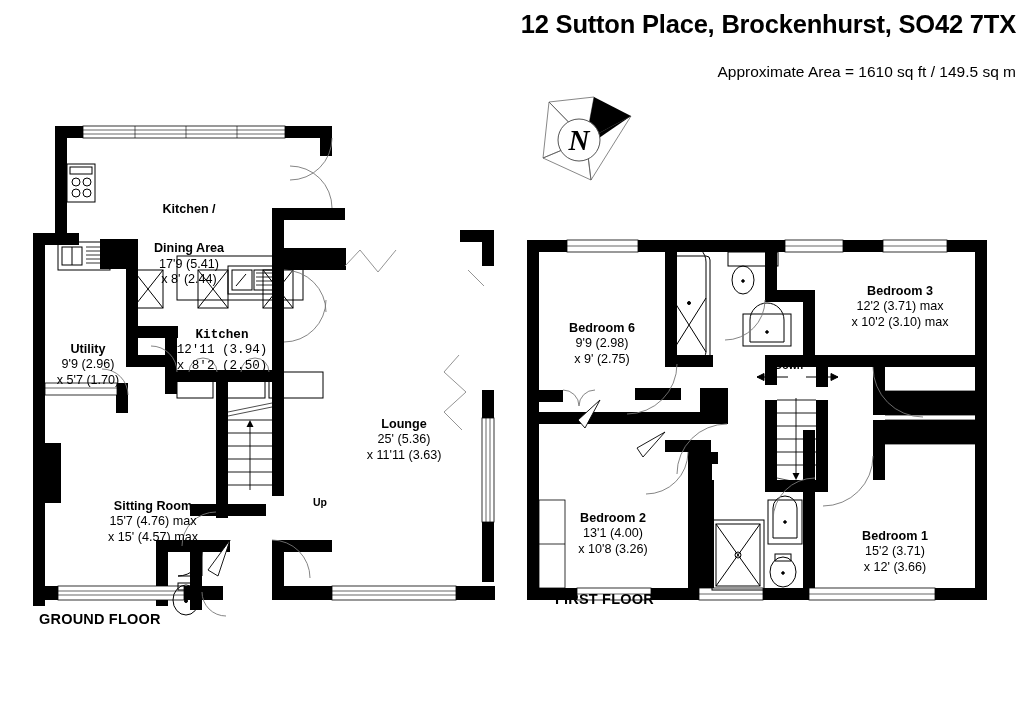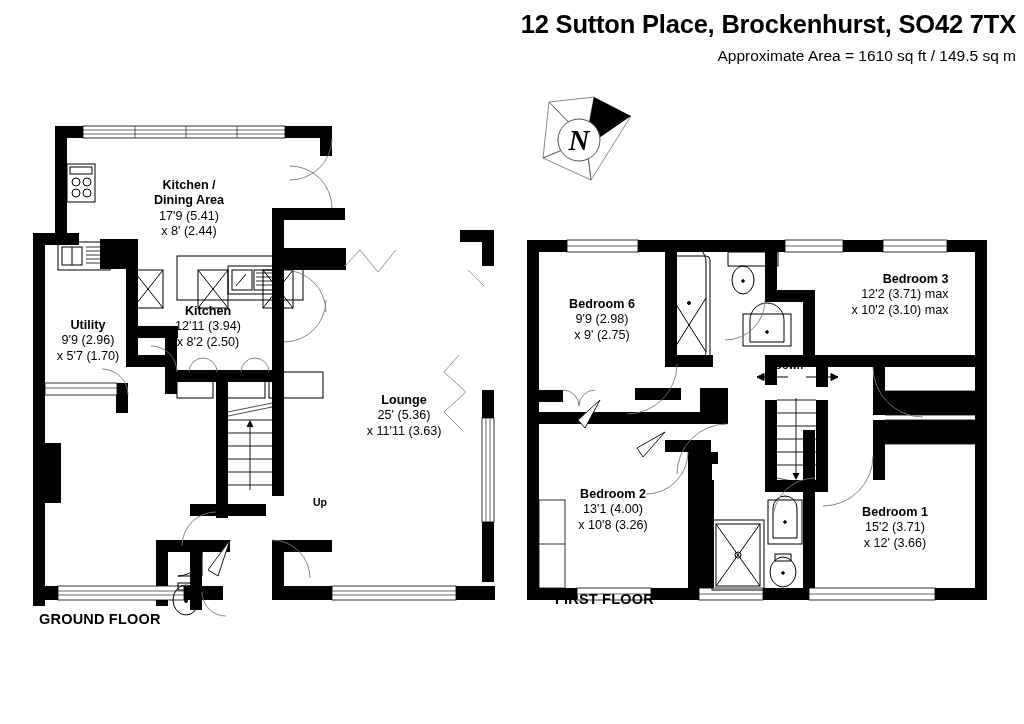--- a/index.html
+++ b/index.html
@@ -27,21 +27,21 @@
   }
   #title {
     font-size: 25.5px;
     font-weight: bold;
     color: #000;
     letter-spacing: -0.2px;
     line-height: 1.15;
     white-space: nowrap;
   }
   #area {
-    margin-top: 8px;
+    margin-top: 24px;
     font-size: 15.5px;
     color: #000;
     line-height: 1.2;
   }
   #disclaimer {
     margin-top: 5px;
     font-size: 10.5px;
     color: #000;
     line-height: 1.2;
   }
@@ -78,20 +78,21 @@
     text-align: center;
     color: #000;
     line-height: 1.22;
     white-space: nowrap;
     transform: translateX(-50%);
   }
   .room-label .rname {
     font-size: 12.6px;
     font-weight: bold;
     display: block;
+    margin-top: 24px;
   }
   .room-label .rdim {
     font-size: 12.6px;
     display: block;
   }
   .stair-word {
     position: absolute;
     font-size: 10.5px;
     font-weight: bold;
     color: #000;
@@ -494,48 +495,53 @@
     </g>
   </svg>
 
   <div class="room-label" style="left:189px; top:178px;">
     <span class="rname">Kitchen /</span>
     <span class="rname">Dining Area</span>
     <span class="rdim">17'9 (5.41)</span>
     <span class="rdim">x 8' (2.44)</span>
   </div>
 
-  <div class="room-label" style="left:208px; top:304px;">
+  <div class="room-label" style="left:222px; top:304px;font-family:Liberation Mono, monospace;">
     <span class="rname">Kitchen</span>
     <span class="rdim">12'11 (3.94)</span>
     <span class="rdim">x 8'2 (2.50)</span>
   </div>
 
   <div class="room-label" style="left:88px; top:318px;">
     <span class="rname">Utility</span>
     <span class="rdim">9'9 (2.96)</span>
     <span class="rdim">x 5'7 (1.70)</span>
   </div>
 
   <div class="room-label" style="left:404px; top:393px;">
     <span class="rname">Lounge</span>
     <span class="rdim">25' (5.36)</span>
     <span class="rdim">x 11'11 (3.63)</span>
   </div>
 
+  <div class="room-label" style="left:153px; top:475px;">
+    <span class="rname">Sitting Room</span>
+    <span class="rdim">15'7 (4.76) max</span>
+    <span class="rdim">x 15' (4.57) max</span>
+  </div>
 
   <div class="stair-word" style="left:288px; top:496px;margin-left:32px;">Up</div>
 
   <div class="room-label" style="left:602px; top:297px;">
     <span class="rname">Bedroom 6</span>
     <span class="rdim">9'9 (2.98)</span>
     <span class="rdim">x 9' (2.75)</span>
   </div>
 
-  <div class="room-label" style="left:900px; top:272px;text-align:right;">
+  <div class="room-label" style="left:900px; top:260px;">
     <span class="rname">Bedroom 3</span>
     <span class="rdim">12'2 (3.71) max</span>
     <span class="rdim">x 10'2 (3.10) max</span>
   </div>
 
   <div class="room-label" style="left:613px; top:487px;">
     <span class="rname">Bedroom 2</span>
     <span class="rdim">13'1 (4.00)</span>
     <span class="rdim">x 10'8 (3.26)</span>
   </div>

